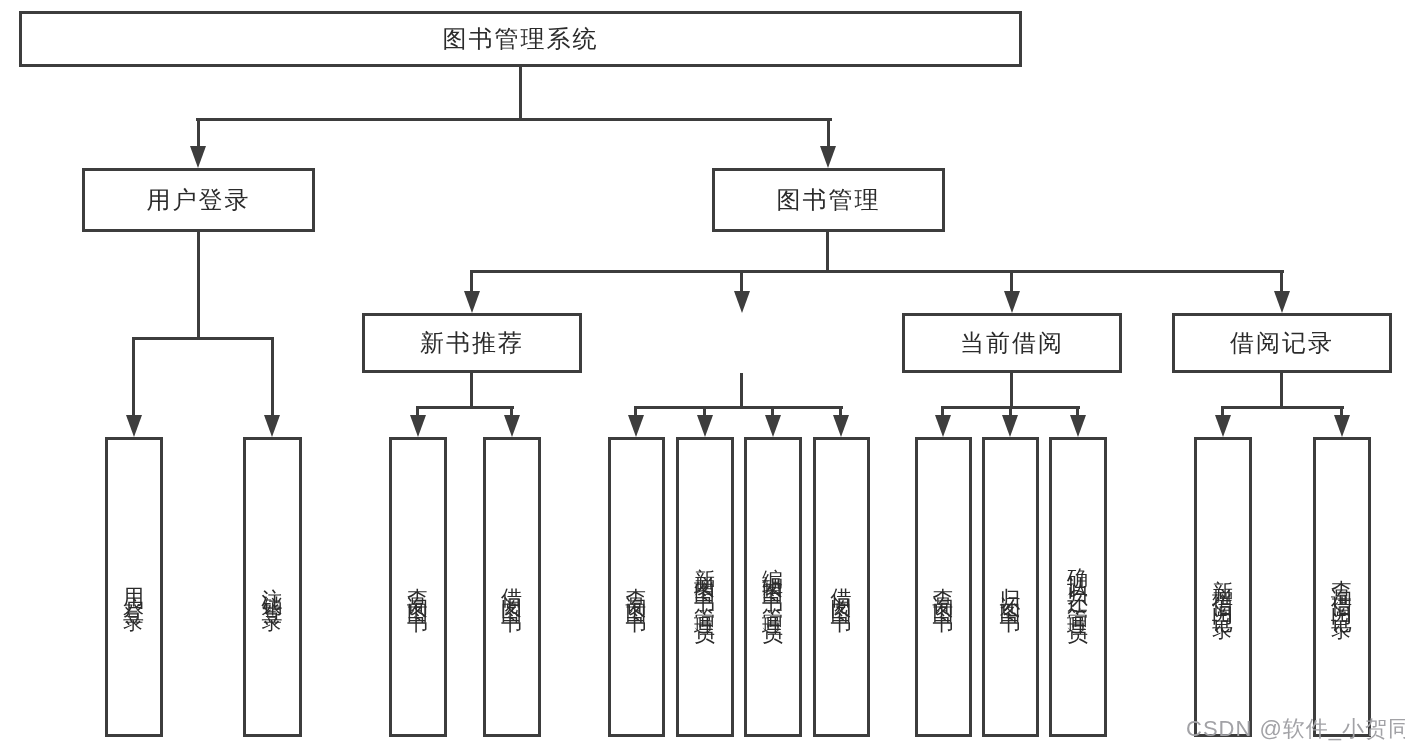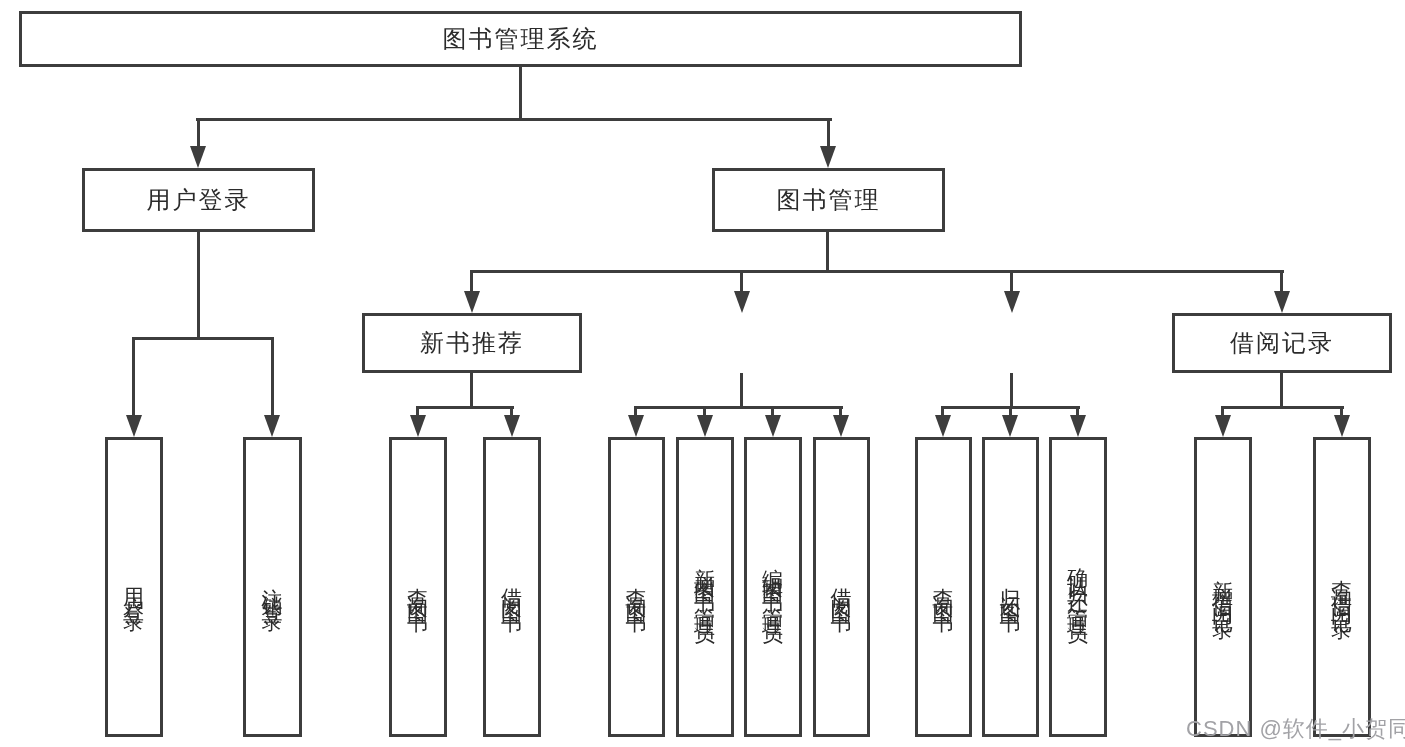--- a/index.html
+++ b/index.html
@@ -105,20 +105,23 @@
   <div class="ln" style="left:1010px; top:270px; width:3px; height:22px;"></div>
   <div class="ln" style="left:1280px; top:270px; width:3px; height:22px;"></div>
   <div class="arr" style="left:464px; top:291px;"></div>
   <div class="arr" style="left:734px; top:291px;"></div>
   <div class="arr" style="left:1004px; top:291px;"></div>
   <div class="arr" style="left:1274px; top:291px;"></div>
 
   <div class="hbox" style="left:362px; top:313px; width:220px; height:60px;">
     <span class="lbl">新书推荐</span>
   </div>
+  <div class="hbox" style="left:902px; top:313px; width:220px; height:60px;">
+    <span class="lbl">当前借阅</span>
+  </div>
   <div class="hbox" style="left:1172px; top:313px; width:220px; height:60px;">
     <span class="lbl">借阅记录</span>
   </div>
 
   <div class="ln" style="left:470px; top:373px; width:3px; height:35px;"></div>
   <div class="ln" style="left:416px; top:406px; width:98px; height:3px;"></div>
   <div class="ln" style="left:416px; top:406px; width:3px; height:10px;"></div>
   <div class="ln" style="left:510px; top:406px; width:3px; height:10px;"></div>
   <div class="arr" style="left:410px; top:415px;"></div>
   <div class="arr" style="left:504px; top:415px;"></div>

